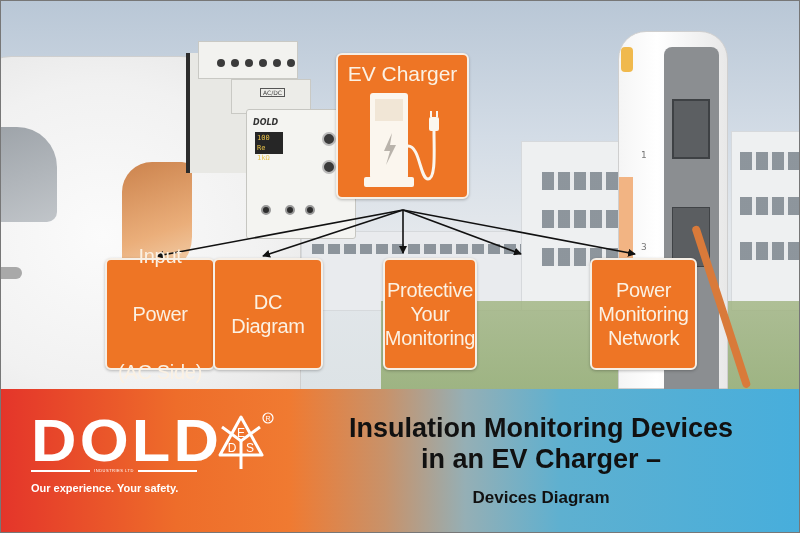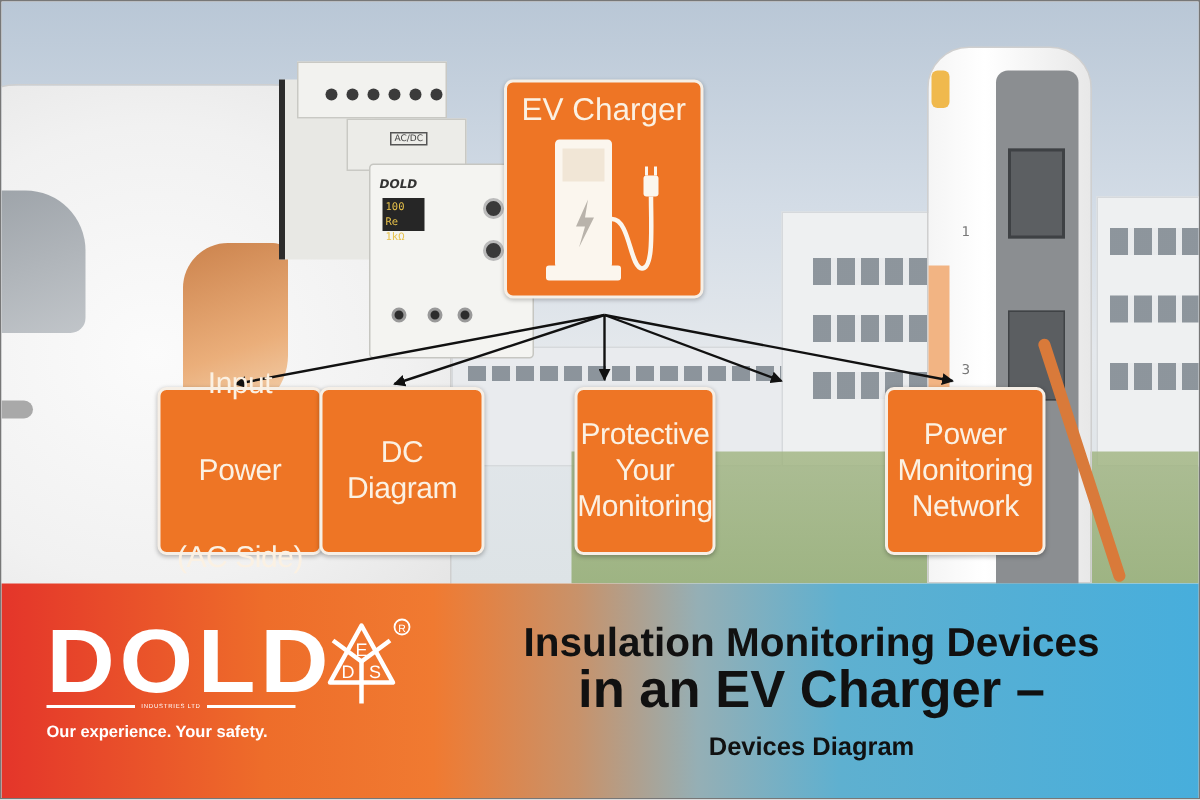--- a/index.html
+++ b/index.html
@@ -73,21 +73,21 @@
   .logo { position: absolute; left: 30px; top: 26px; font-family: "Liberation Sans", sans-serif; font-weight: bold;
     font-size: 60px; line-height: 52px; color: #fff; letter-spacing: 3px; transform: scaleX(1.05); transform-origin: left; }
   .logo-sub { position: absolute; left: 30px; top: 79px; width: 166px; display: flex; align-items: center; gap: 4px; }
   .logo-sub .bar { flex: 1; height: 2px; background: #fff; }
   .logo-sub .txt { font-size: 4px; color: #fff; letter-spacing: .5px; font-family: "Liberation Sans", sans-serif; }
   .tagline { position: absolute; left: 30px; top: 93px; font-family: "Liberation Sans", sans-serif; font-weight: bold; font-size: 11px; color: #fff; }
   .eds { position: absolute; left: 215px; top: 22px; width: 60px; height: 62px; }
   .title { position: absolute; left: 285px; top: 24px; width: 510px; text-align: center; font-family: "Liberation Sans", sans-serif;
     font-weight: bold; color: #111; }
   .title-1 { font-size: 27px; line-height: 31px; }
-  .title-2 { font-size: 35px; line-height: 31px; }
+  .title-2 { font-size: 27px; line-height: 31px; }
   .title-3 { font-size: 17px; line-height: 22px; margin-top: 12px; }
 </style>
 </head>
 <body>
 
 <div class="canvas">
 
   <div class="scene">
     <div class="building bld-c">
       <div class="win-row" style="left:10px;top:12px;width:220px;height:10px;"></div>

